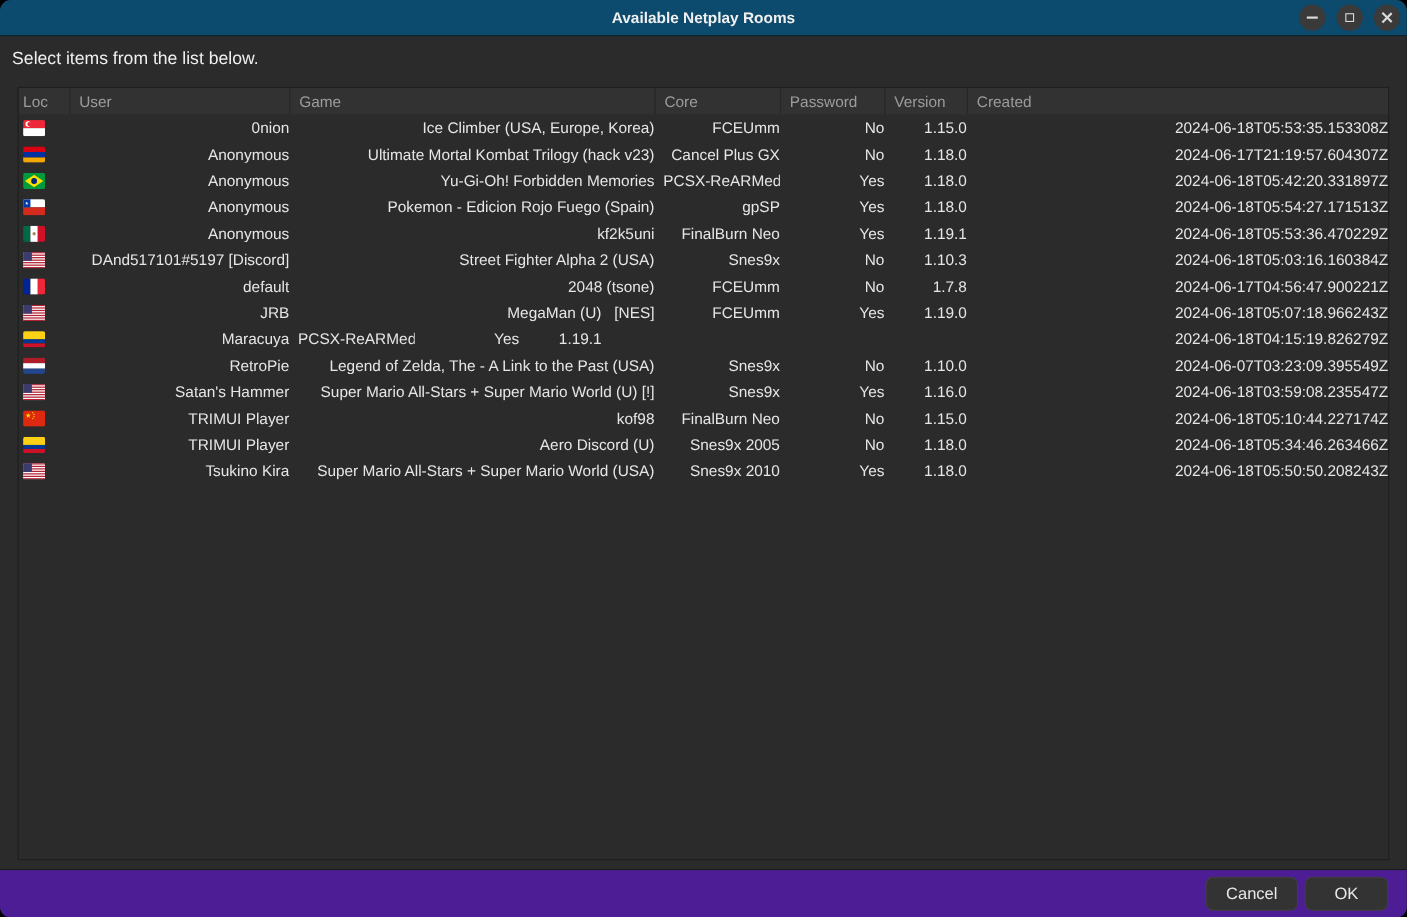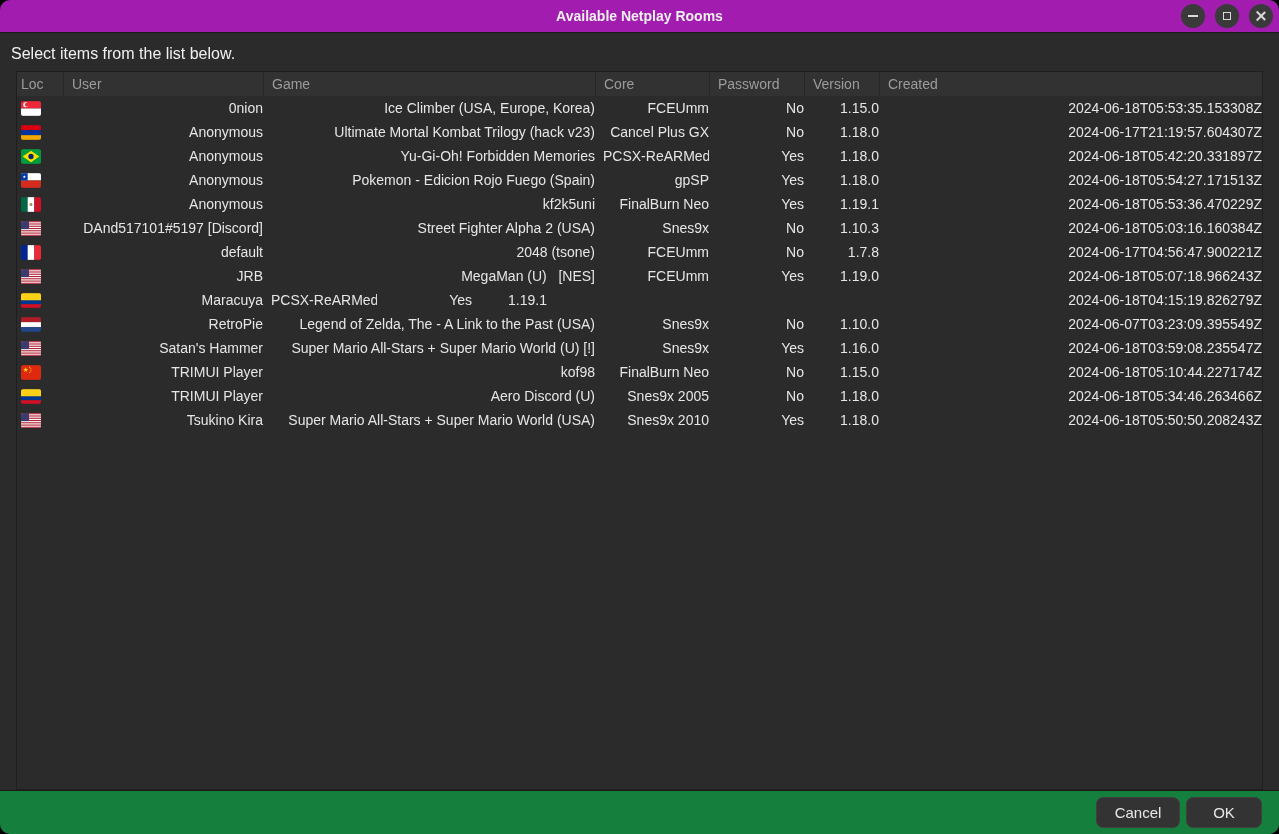--- a/index.html
+++ b/index.html
@@ -1,54 +1,54 @@
 <!DOCTYPE html>
 <html><head>
 <meta charset="utf-8">
 <style>
   html,body{margin:0;padding:0;background:#000;}
   body{width:1279px;height:834px;font-family:"Liberation Sans",sans-serif;-webkit-font-smoothing:antialiased;}
   .window{width:1279px;height:834px;background:#2b2b2b;border-radius:10px;overflow:hidden;display:flex;flex-direction:column;box-sizing:border-box;}
 
   
-  .titlebar{height:32px;flex:0 0 32px;background:#a21caf;border-bottom:1px solid #1a1a1a;position:relative;display:flex;align-items:center;justify-content:center;}
+  .titlebar{height:32px;flex:0 0 32px;background:#0c4a6e;border-bottom:1px solid #1a1a1a;position:relative;display:flex;align-items:center;justify-content:center;}
   .titlebar .title{color:#f0f0f0;font-size:14px;font-weight:bold;}
   .win-controls{position:absolute;right:6px;top:4px;display:flex;gap:10px;}
   .win-btn{width:24px;height:24px;border-radius:50%;background:#3a3a3a;display:flex;align-items:center;justify-content:center;cursor:pointer;position:relative;}
   .glyph-min{width:10px;height:2px;background:#d9d9d9;}
   .glyph-max{width:8px;height:8px;border:1.5px solid #d9d9d9;box-sizing:border-box;}
   .glyph-close{position:relative;width:12px;height:12px;}
   .glyph-close::before,.glyph-close::after{content:"";position:absolute;left:5.25px;top:0;width:1.5px;height:12px;background:#d9d9d9;}
   .glyph-close::before{transform:rotate(45deg);}
   .glyph-close::after{transform:rotate(-45deg);}
 
   
   .body-area{flex:1;display:flex;flex-direction:column;min-height:0;}
   .instruction{padding:12px 0 9px 11px;color:#f0f0f0;font-size:16px;line-height:17px;}
 
   
-  .table{flex:1;margin:0 16px;border:1px solid #1f1f1f;display:flex;flex-direction:column;min-height:0;overflow:hidden;}
+  .table{flex:1;margin:8px 16px;border:1px solid #1f1f1f;display:flex;flex-direction:column;min-height:0;overflow:hidden;}
   .thead{display:flex;height:24px;flex:0 0 24px;background:#323232;color:#9c9c9c;font-size:14px;align-items:stretch;}
   .thead .cell{display:flex;align-items:center;}
   .thead .cell + .cell{border-left:1px solid #272727;}
   .tbody{flex:1;overflow:hidden;}
   .trow{display:flex;height:24px;align-items:center;color:#e6e6e6;font-size:14px;cursor:default;text-align:right;}
   .cell{box-sizing:border-box;padding-left:8px;white-space:pre;overflow:hidden;}
   .col-loc{width:46px;padding-left:3px;display:flex;align-items:center;}
   .thead .col-loc{padding-left:4px;}
   .col-user{width:200px;}
   .col-game{width:332px;}
   .col-core{width:114px;}
   .col-password{width:95px;}
   .col-version{width:75px;}
   .col-created{flex:1;}
   svg.flag{width:20px;height:15px;border-radius:2px;display:block;margin-left:1px;}
 
   
-  .footer{flex:0 0 44px;height:44px;box-sizing:border-box;background:#15803d;border-top:1px solid #1a1a1a;display:flex;justify-content:flex-end;align-items:center;gap:6px;padding:0 17px;}
+  .footer{flex:0 0 44px;height:44px;box-sizing:border-box;background:#4c1d95;border-top:1px solid #1a1a1a;display:flex;justify-content:flex-end;align-items:center;gap:6px;padding:0 17px;}
   .btn{height:31px;box-sizing:border-box;background:#333333;border:1px solid #404040;border-radius:7px;color:#e8e8e8;font-size:15px;font-family:"Liberation Sans",sans-serif;display:flex;align-items:center;justify-content:center;cursor:pointer;}
   .btn-cancel{width:84px;}
   .btn-ok{width:76px;}
 </style>
 </head>
 <body>
 
 <div class="window">
 
   <div class="titlebar">

